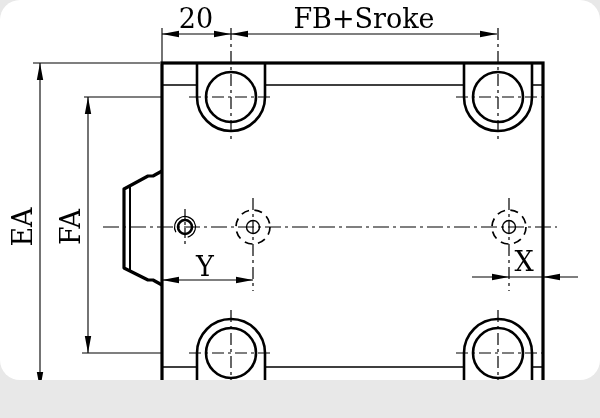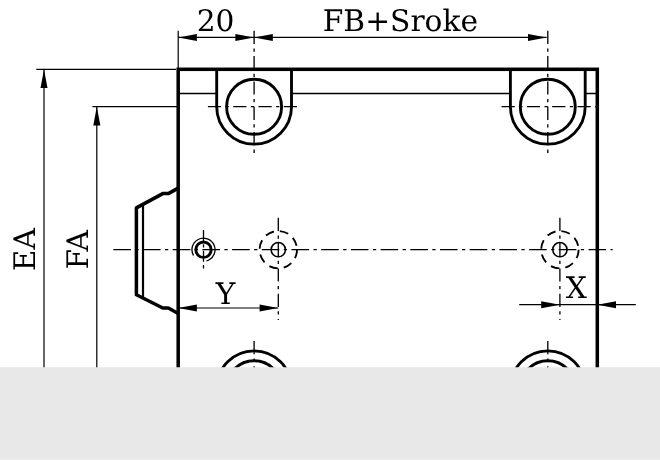--- a/index.html
+++ b/index.html
@@ -1,21 +1,22 @@
 <!DOCTYPE html>
 <html><head>
 <meta charset="utf-8">
 <style>
   html,body{margin:0;padding:0;background:#e8e8e8;}
   .canvas{
     position:relative;
-    width:600px;height:334px;
+    width:600px;height:380px;
     background:#ffffff;
     overflow:hidden;
     font-family:"DejaVu Serif", serif;
+    border-radius:20px;
   }
   svg{display:block;}
   svg text{
     font-family:"DejaVu Serif", serif;
     fill:#000000;
   }
   .dim-label{font-size:27px;}
   .dim-label-side{font-size:27px;}
 </style>
 </head>

